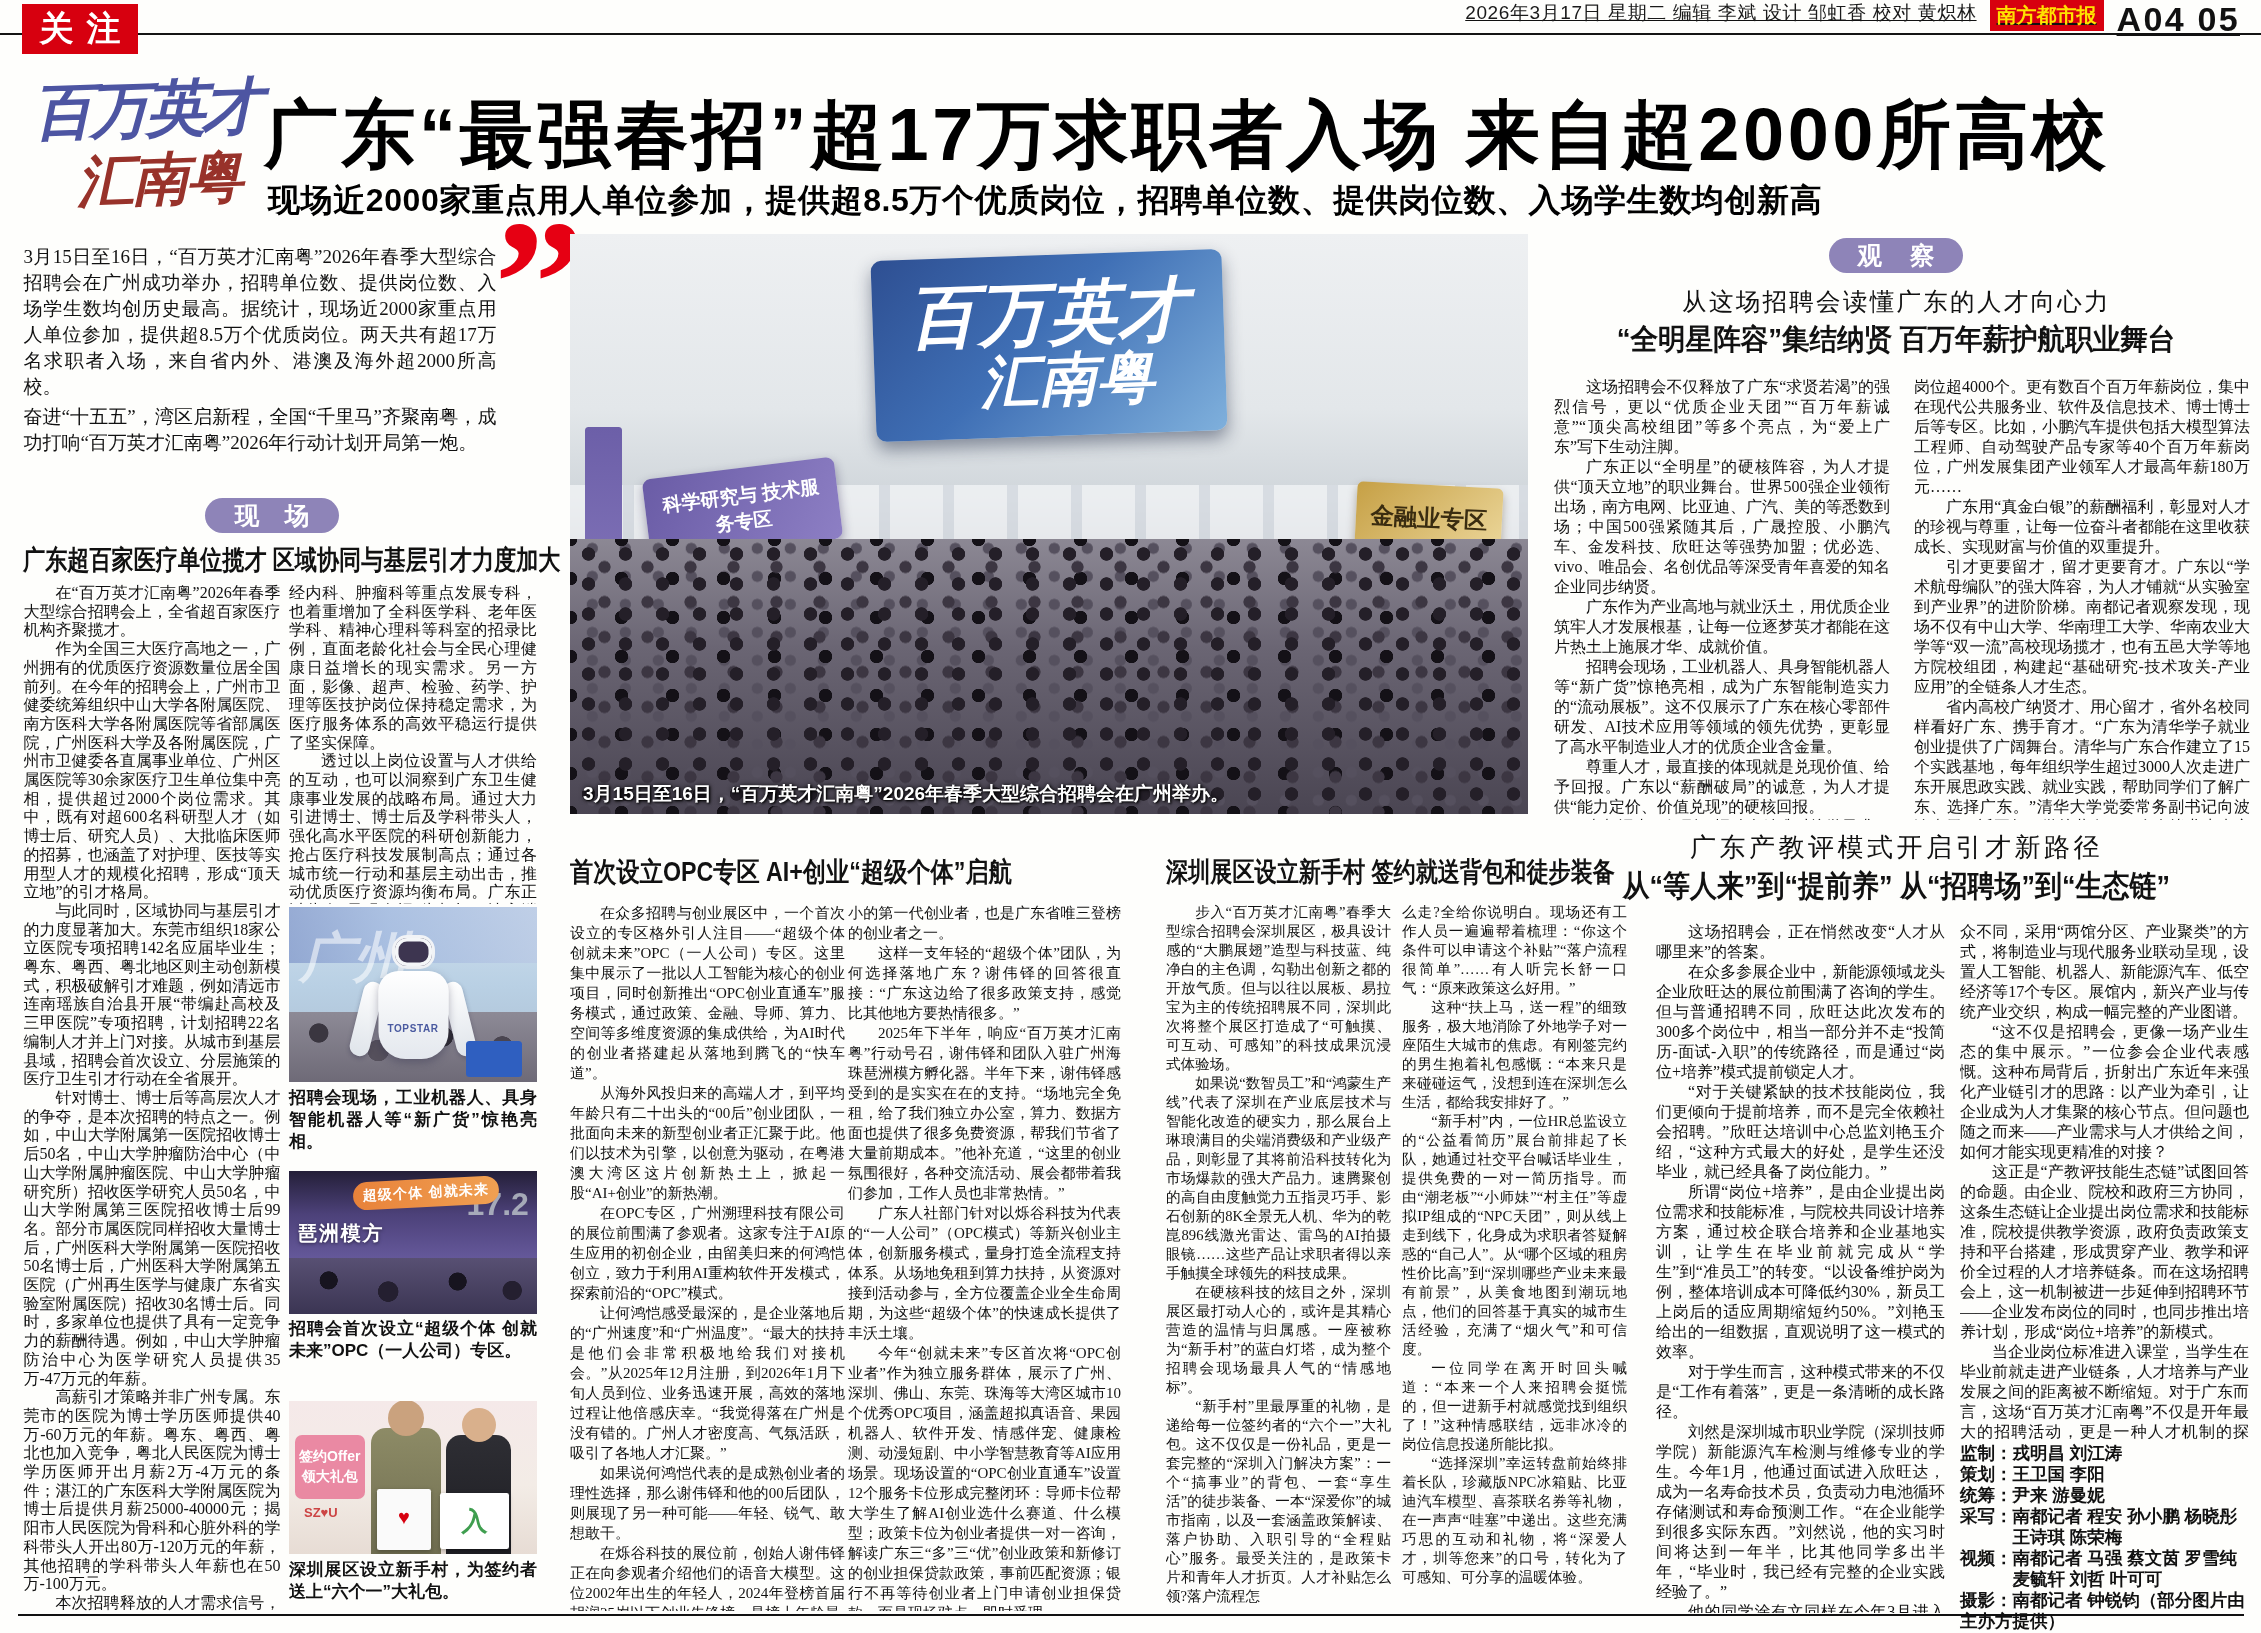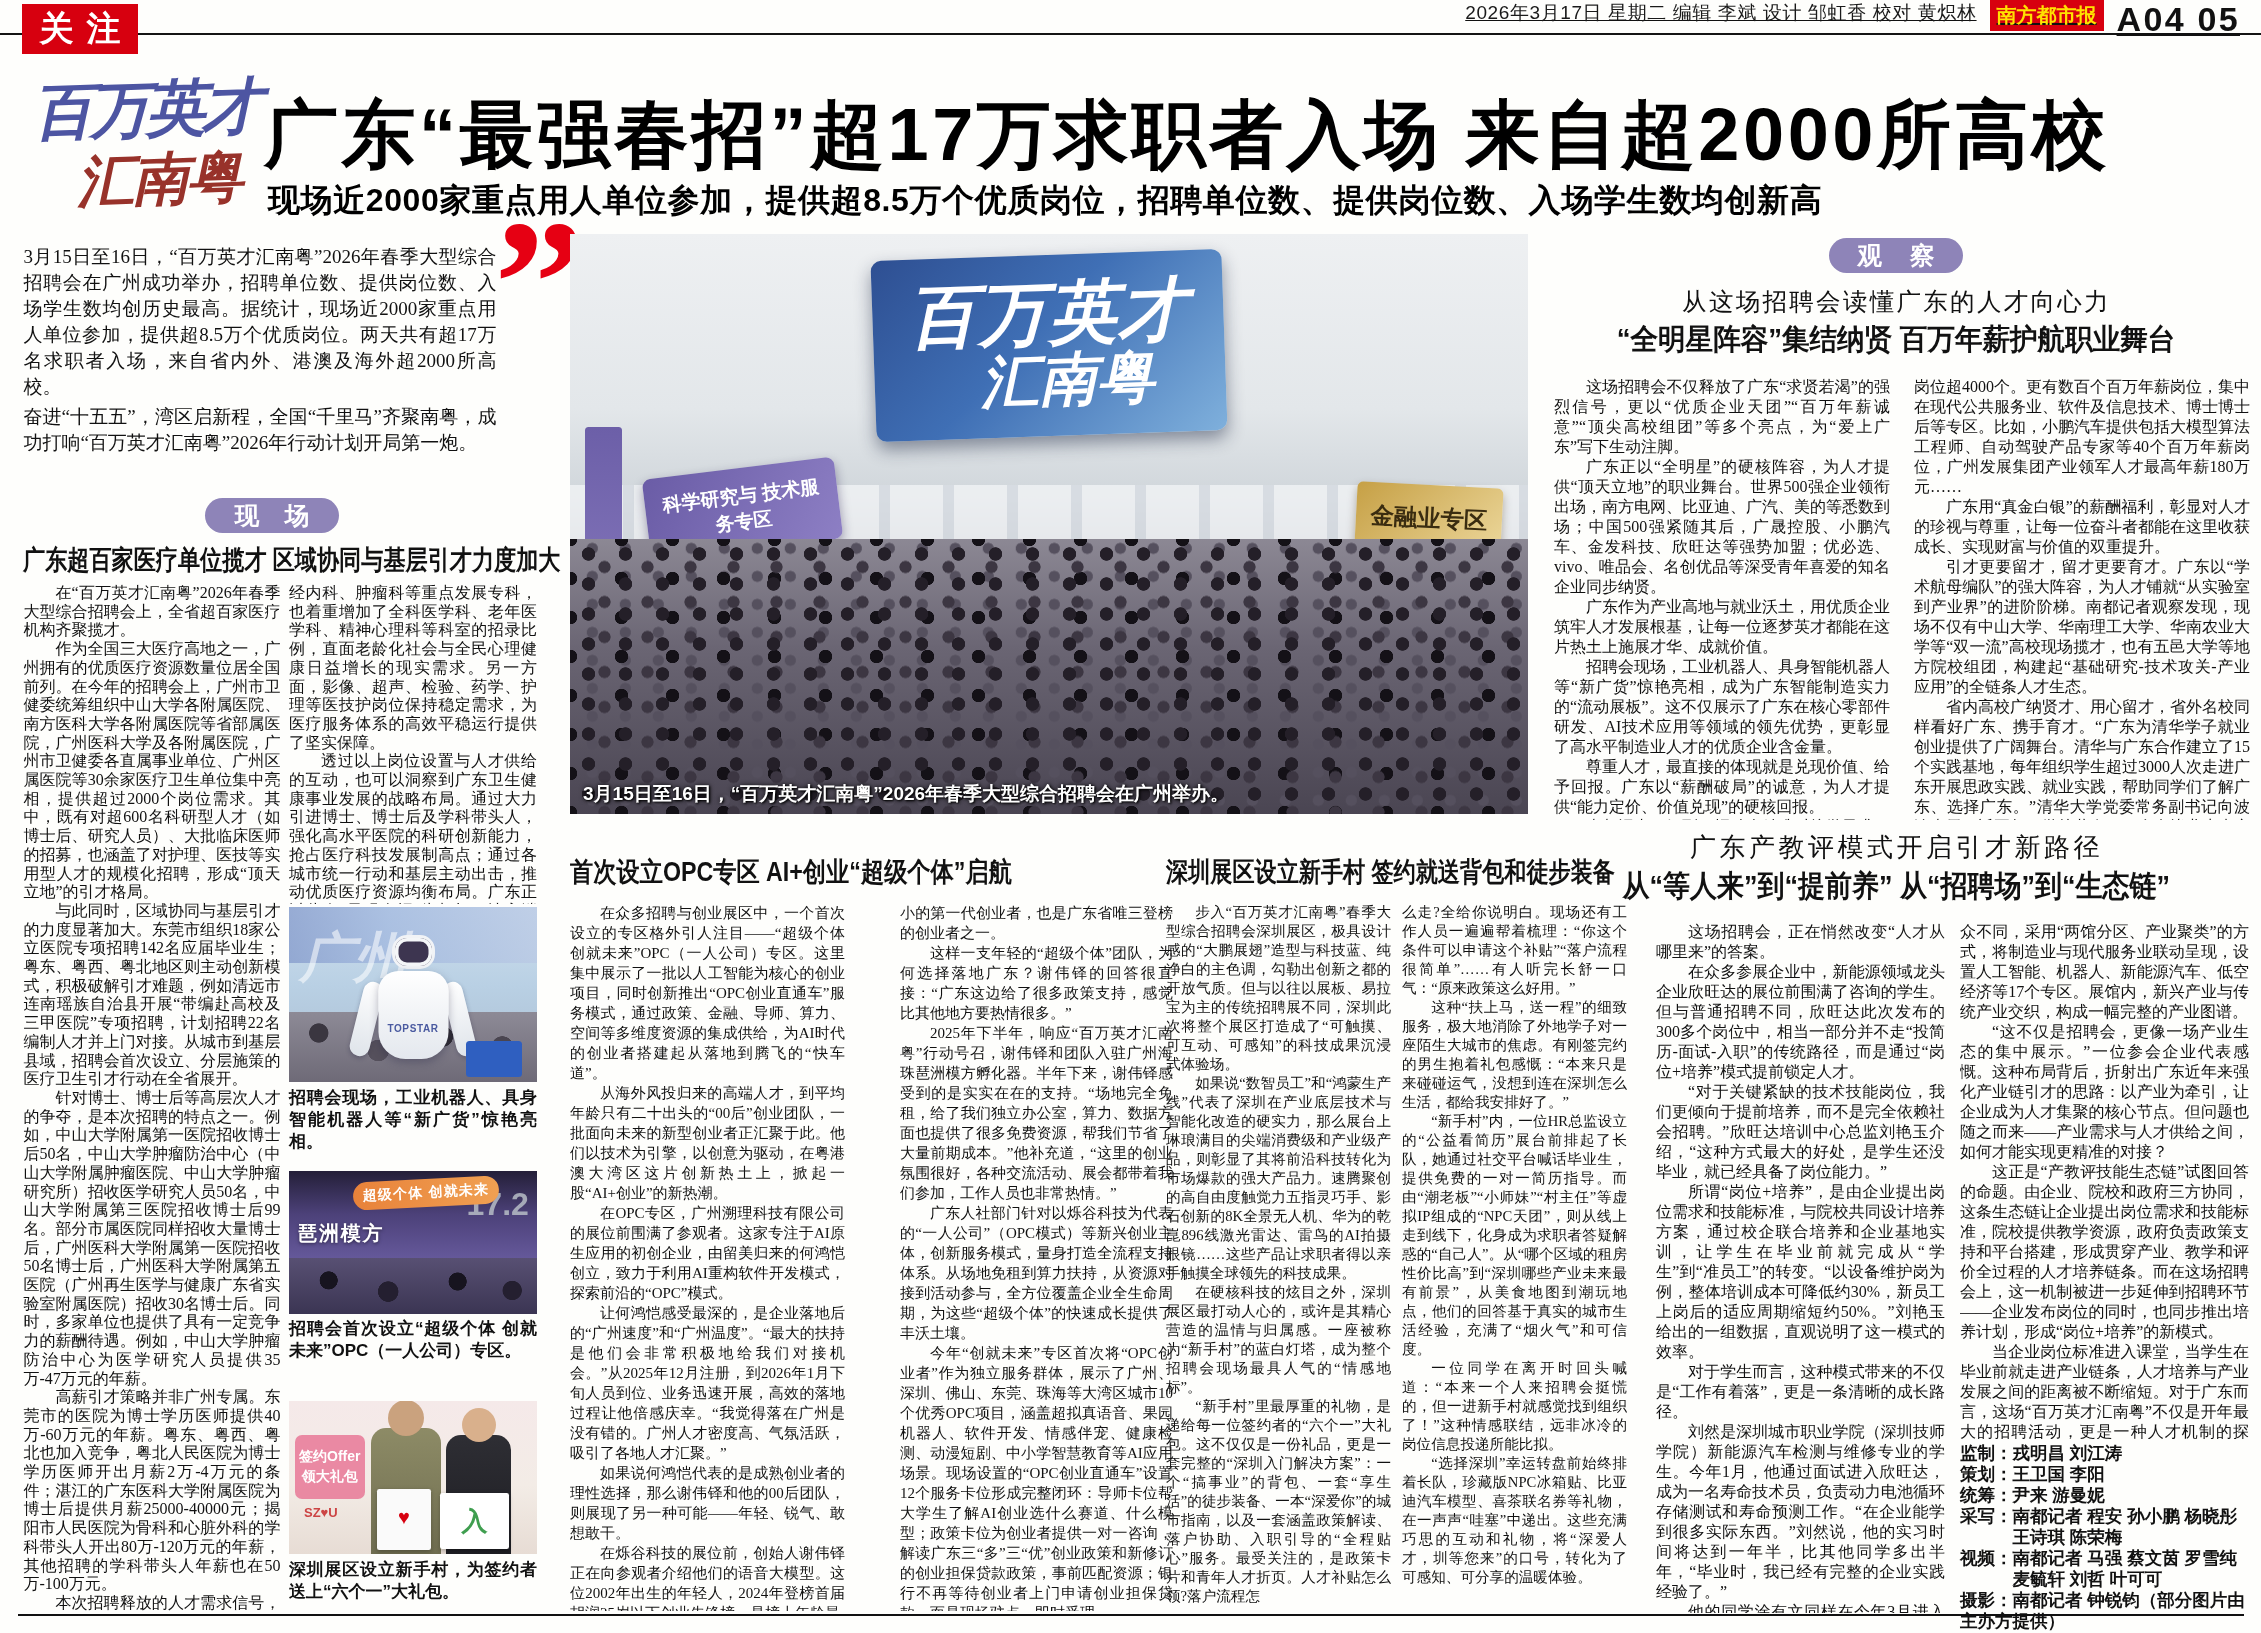--- a/index.html
+++ b/index.html
@@ -138,21 +138,21 @@
     background-size:37px 30px, 43px 35px, 51px 39px, 33px 28px, 100% 100%;
     background-position:0 0, 13px 10.5px, 26px 20px, 5.8px 23.4px, 0 0; }
   .pm-caption { position:absolute; left:13px; bottom:7px; color:#fff; font-size:19px; font-weight:bold;
     text-shadow:0 0 5.8px #000, 1.2px 1.2px 2.3px #000; font-family:"Liberation Sans",sans-serif; z-index:2; }
 
   
   .mid-title { position:absolute; font-size:27px; font-weight:bold; white-space:nowrap; transform-origin:left center; }
   .opc-title { left:570px; top:854px; transform:scaleX(0.86); }
   .vil-title { left:1166px; top:854px; transform:scaleX(0.82); }
   .opc-col1 { position:absolute; left:570px;  top:903px; width:275px; height:708px; overflow:hidden; }
-  .opc-col2 { position:absolute; left:900px; top:903px; width:273px; height:708px; overflow:hidden; }
+  .opc-col2 { position:absolute; left:848px; top:903px; width:273px; height:708px; overflow:hidden; }
   .mid-art { font-size:15px; line-height:20px; }
   .vil-col1 { position:absolute; left:1166px; top:903px; width:225px; height:708px; overflow:hidden; }
   .vil-col2 { position:absolute; left:1402px; top:903px; width:225px; height:708px; overflow:hidden; }
   .vil-art { font-size:14.6px; line-height:19px; }
 
   
   .obs-pill { position:absolute; left:1829px; top:238px; width:134px; height:35px; font-size:24.5px; letter-spacing:10.5px; padding-left:10.5px; }
   .obs-kicker { position:absolute; left:1543px; top:285px; width:707px; text-align:center; font-size:24.5px; letter-spacing:2.3px; }
   .obs-title { position:absolute; left:1543px; top:320px; width:707px; text-align:center; font-size:29px; font-weight:bold; white-space:nowrap; }
   .obs-title span { display:inline-block; transform:scaleX(0.95); }

